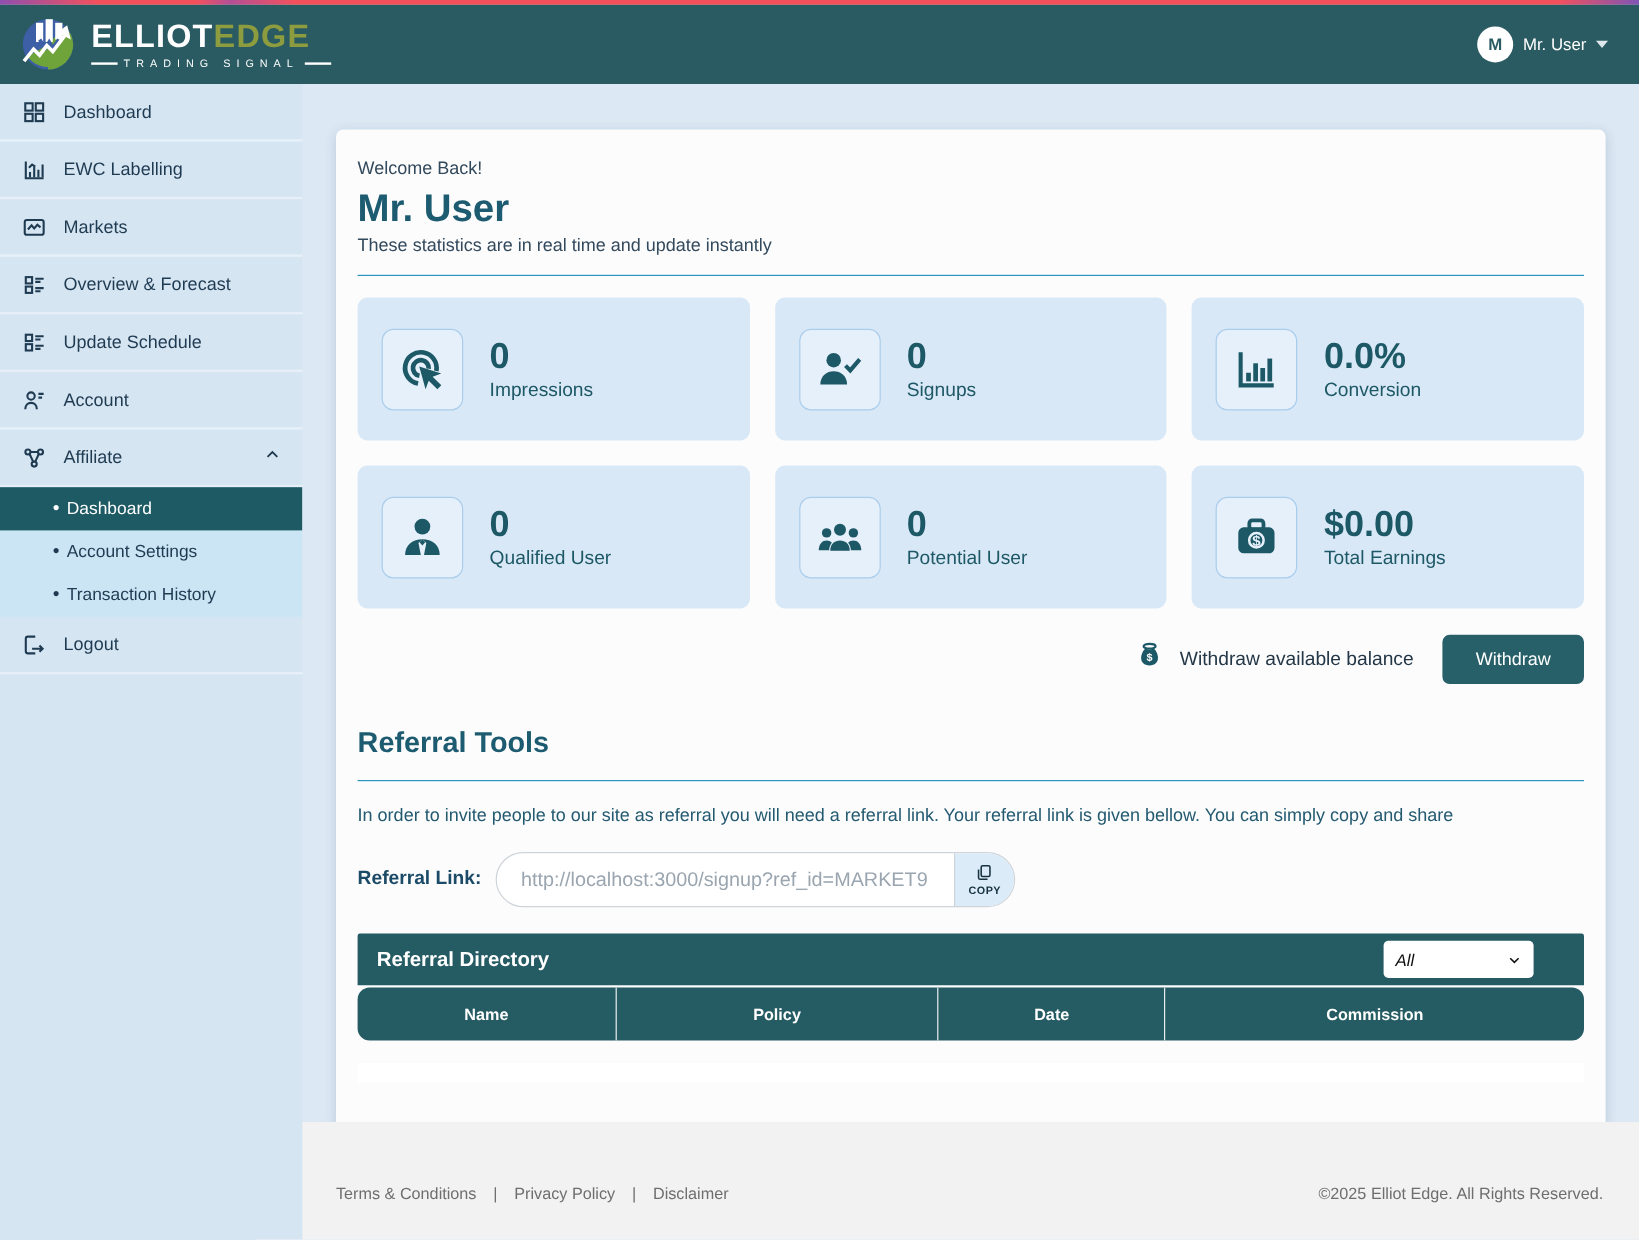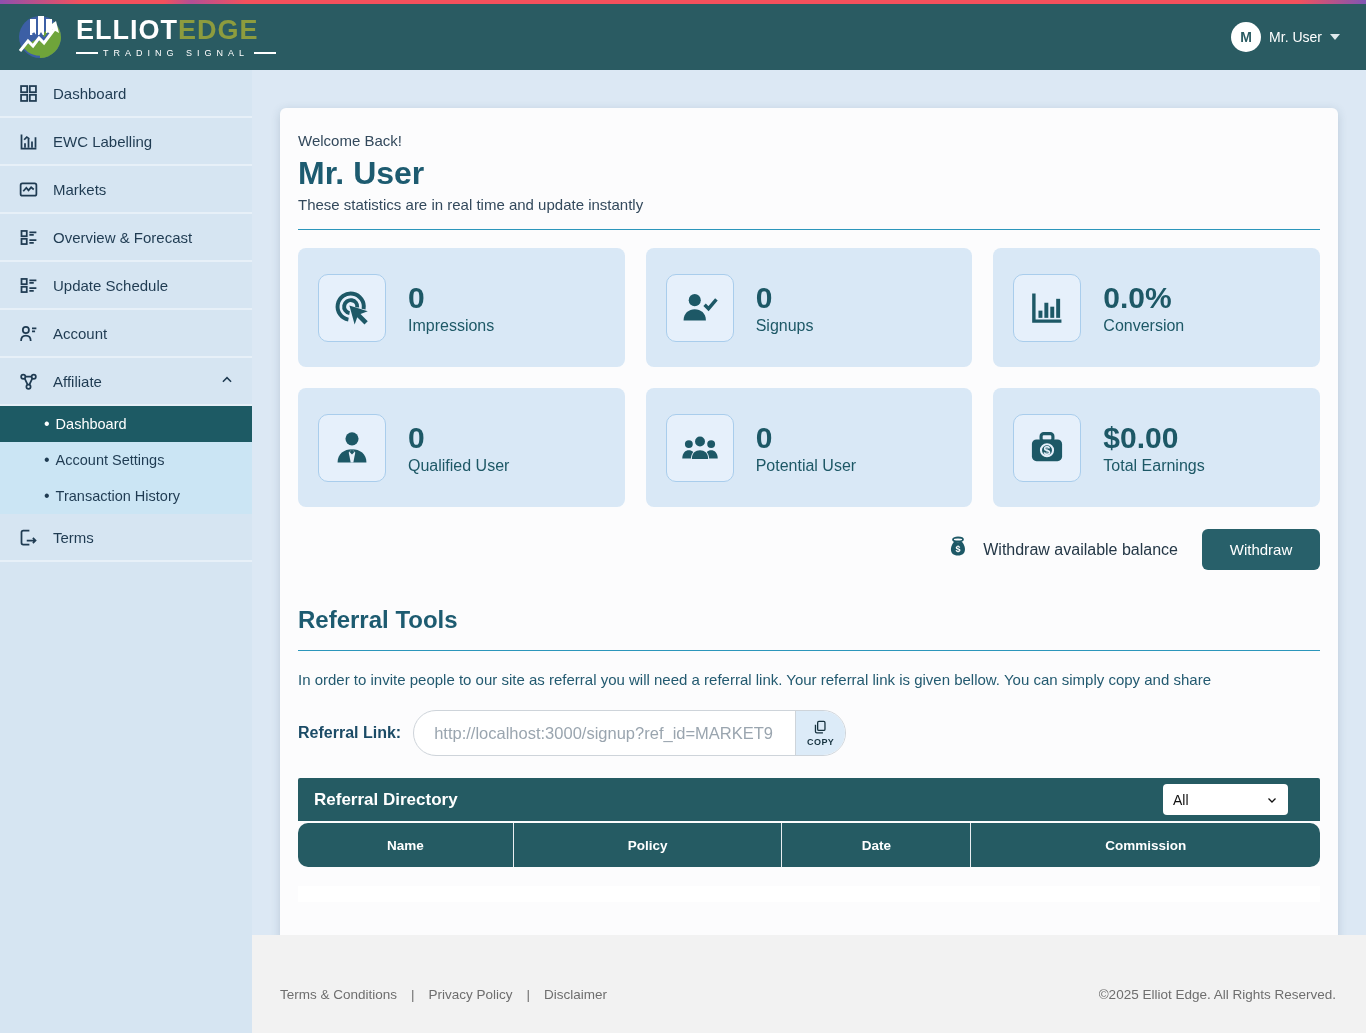--- a/index.html
+++ b/index.html
@@ -70,21 +70,21 @@
   .link-pill { display:flex; align-items:stretch; width:433px; height:46px; border:1px solid #ced4da; border-radius:24px; overflow:hidden; background:#ffffff; }
   .link-input { flex:1; border:none; outline:none; padding:0 6px 0 20px; font-size:16.5px; color:#495057; font-family:inherit; background:transparent; }
   .link-input::placeholder { color:#9aa5af; }
   .copy-btn { width:50px; background:#dcebf8; border:none; border-left:1px solid #ced4da; display:flex; flex-direction:column; align-items:center; justify-content:center; gap:2px; cursor:pointer; color:#16323f; }
   .copy-btn svg { width:13px; height:15px; stroke:#16323f; fill:none; stroke-width:1.6; }
   .copy-label { font-size:9px; font-weight:bold; letter-spacing:.4px; font-family:inherit; }
 
   
   .dir-bar { margin-top:22px; background:#255b63; height:43px; display:flex; align-items:center; padding:0 16px; border-radius:2px 2px 0 0; }
   .dir-title { color:#ffffff; font-size:17px; font-weight:bold; flex:1; }
-  .dir-select { width:125px; height:31px; background:#ffffff; border-radius:4px; display:flex; align-items:center; padding:0 10px; font-size:14px; color:#111; margin-right:16px; cursor:pointer; justify-content:space-between; }
+  .dir-select { width:125px; height:31px; background:#ffffff; border-radius:4px; display:flex; align-items:center; padding:0 10px; font-size:14px; color:#111; margin-right:26px; cursor:pointer; justify-content:space-between;font-style:italic; }
   .dir-select svg { width:12px; height:12px; stroke:#111; stroke-width:2.6; fill:none; }
   .dir-search { width:224px; height:30px; background:#ffffff; border-radius:3px; display:flex; align-items:center; padding:0 8px; gap:6px; }
   .dir-search svg { width:14px; height:14px; stroke:#111; stroke-width:2.4; fill:none; flex-shrink:0; }
   .dir-search input { border:none; outline:none; font-size:13.5px; width:100%; font-family:inherit; color:#333; background:transparent; }
   .dir-search input::placeholder { color:#9aa0a6; }
 
   .dir-table-head { margin-top:2px; background:#255b63; height:44px; display:flex;border-radius:10px; }
   .dir-th { color:#ffffff; font-size:13.5px; font-weight:bold; display:flex; align-items:center; justify-content:center; border-right:1px solid #e9eef1; }
   .dir-th:last-child { border-right:none; }
   .th-name { width:21.1%; } .th-package { width:26.3%; } .th-commission { width:34.1%; } .th-date { width:18.5%; }
@@ -219,21 +219,21 @@
         <span class="bullet">•</span>
         <span>Transaction History</span>
       </div>
     </div>
 
     <div class="side-item">
       <svg viewBox="0 0 24 24">
           <path d="M13 4 H6 C4.9 4 4 4.9 4 6 V18 C4 19.1 4.9 20 6 20 H13" fill="none"></path>
           <path d="M10 15.5 H20 M17 12.5 L20 15.5 L17 18.5" fill="none"></path>
         </svg>
-      <span>Terms</span>
+      <span>Logout</span>
     </div>
   </div>
 
   <div class="main-col">
     <div class="content">
       <div class="card">
 
         <div class="welcome">Welcome Back!</div>
         <div class="big-name">Mr. User</div>
         <div class="subtitle">These statistics are in real time and update instantly</div>

